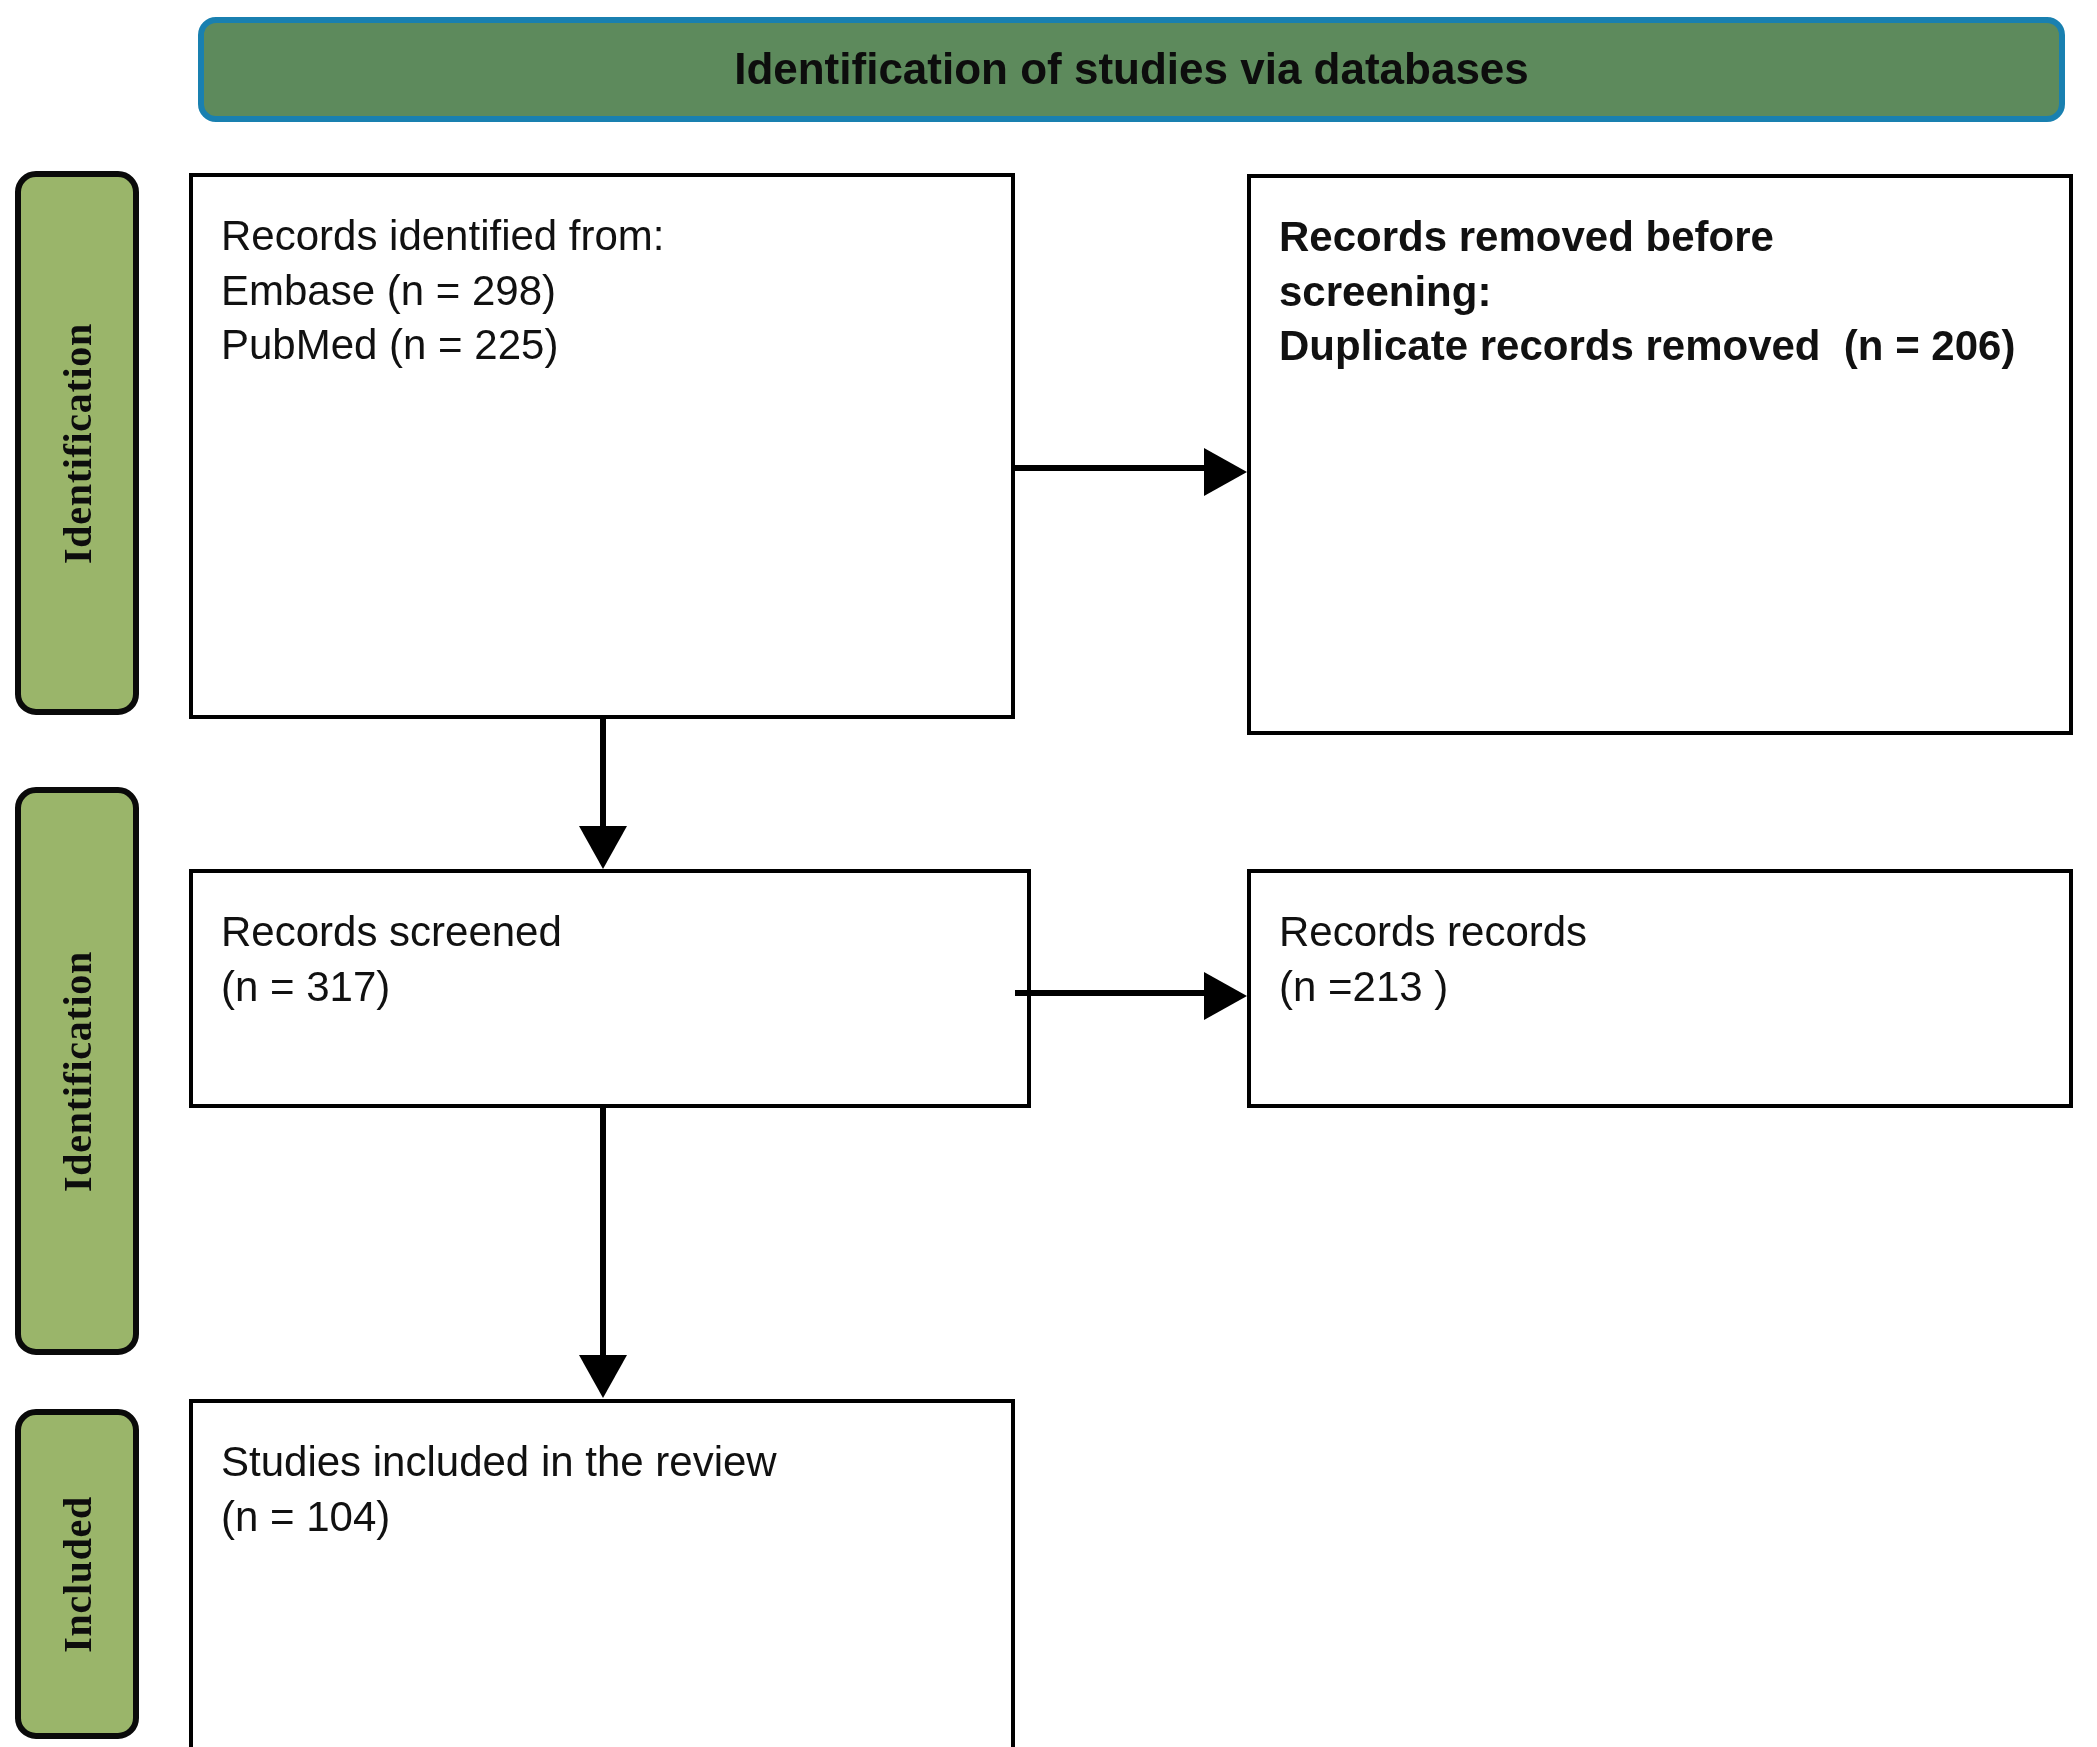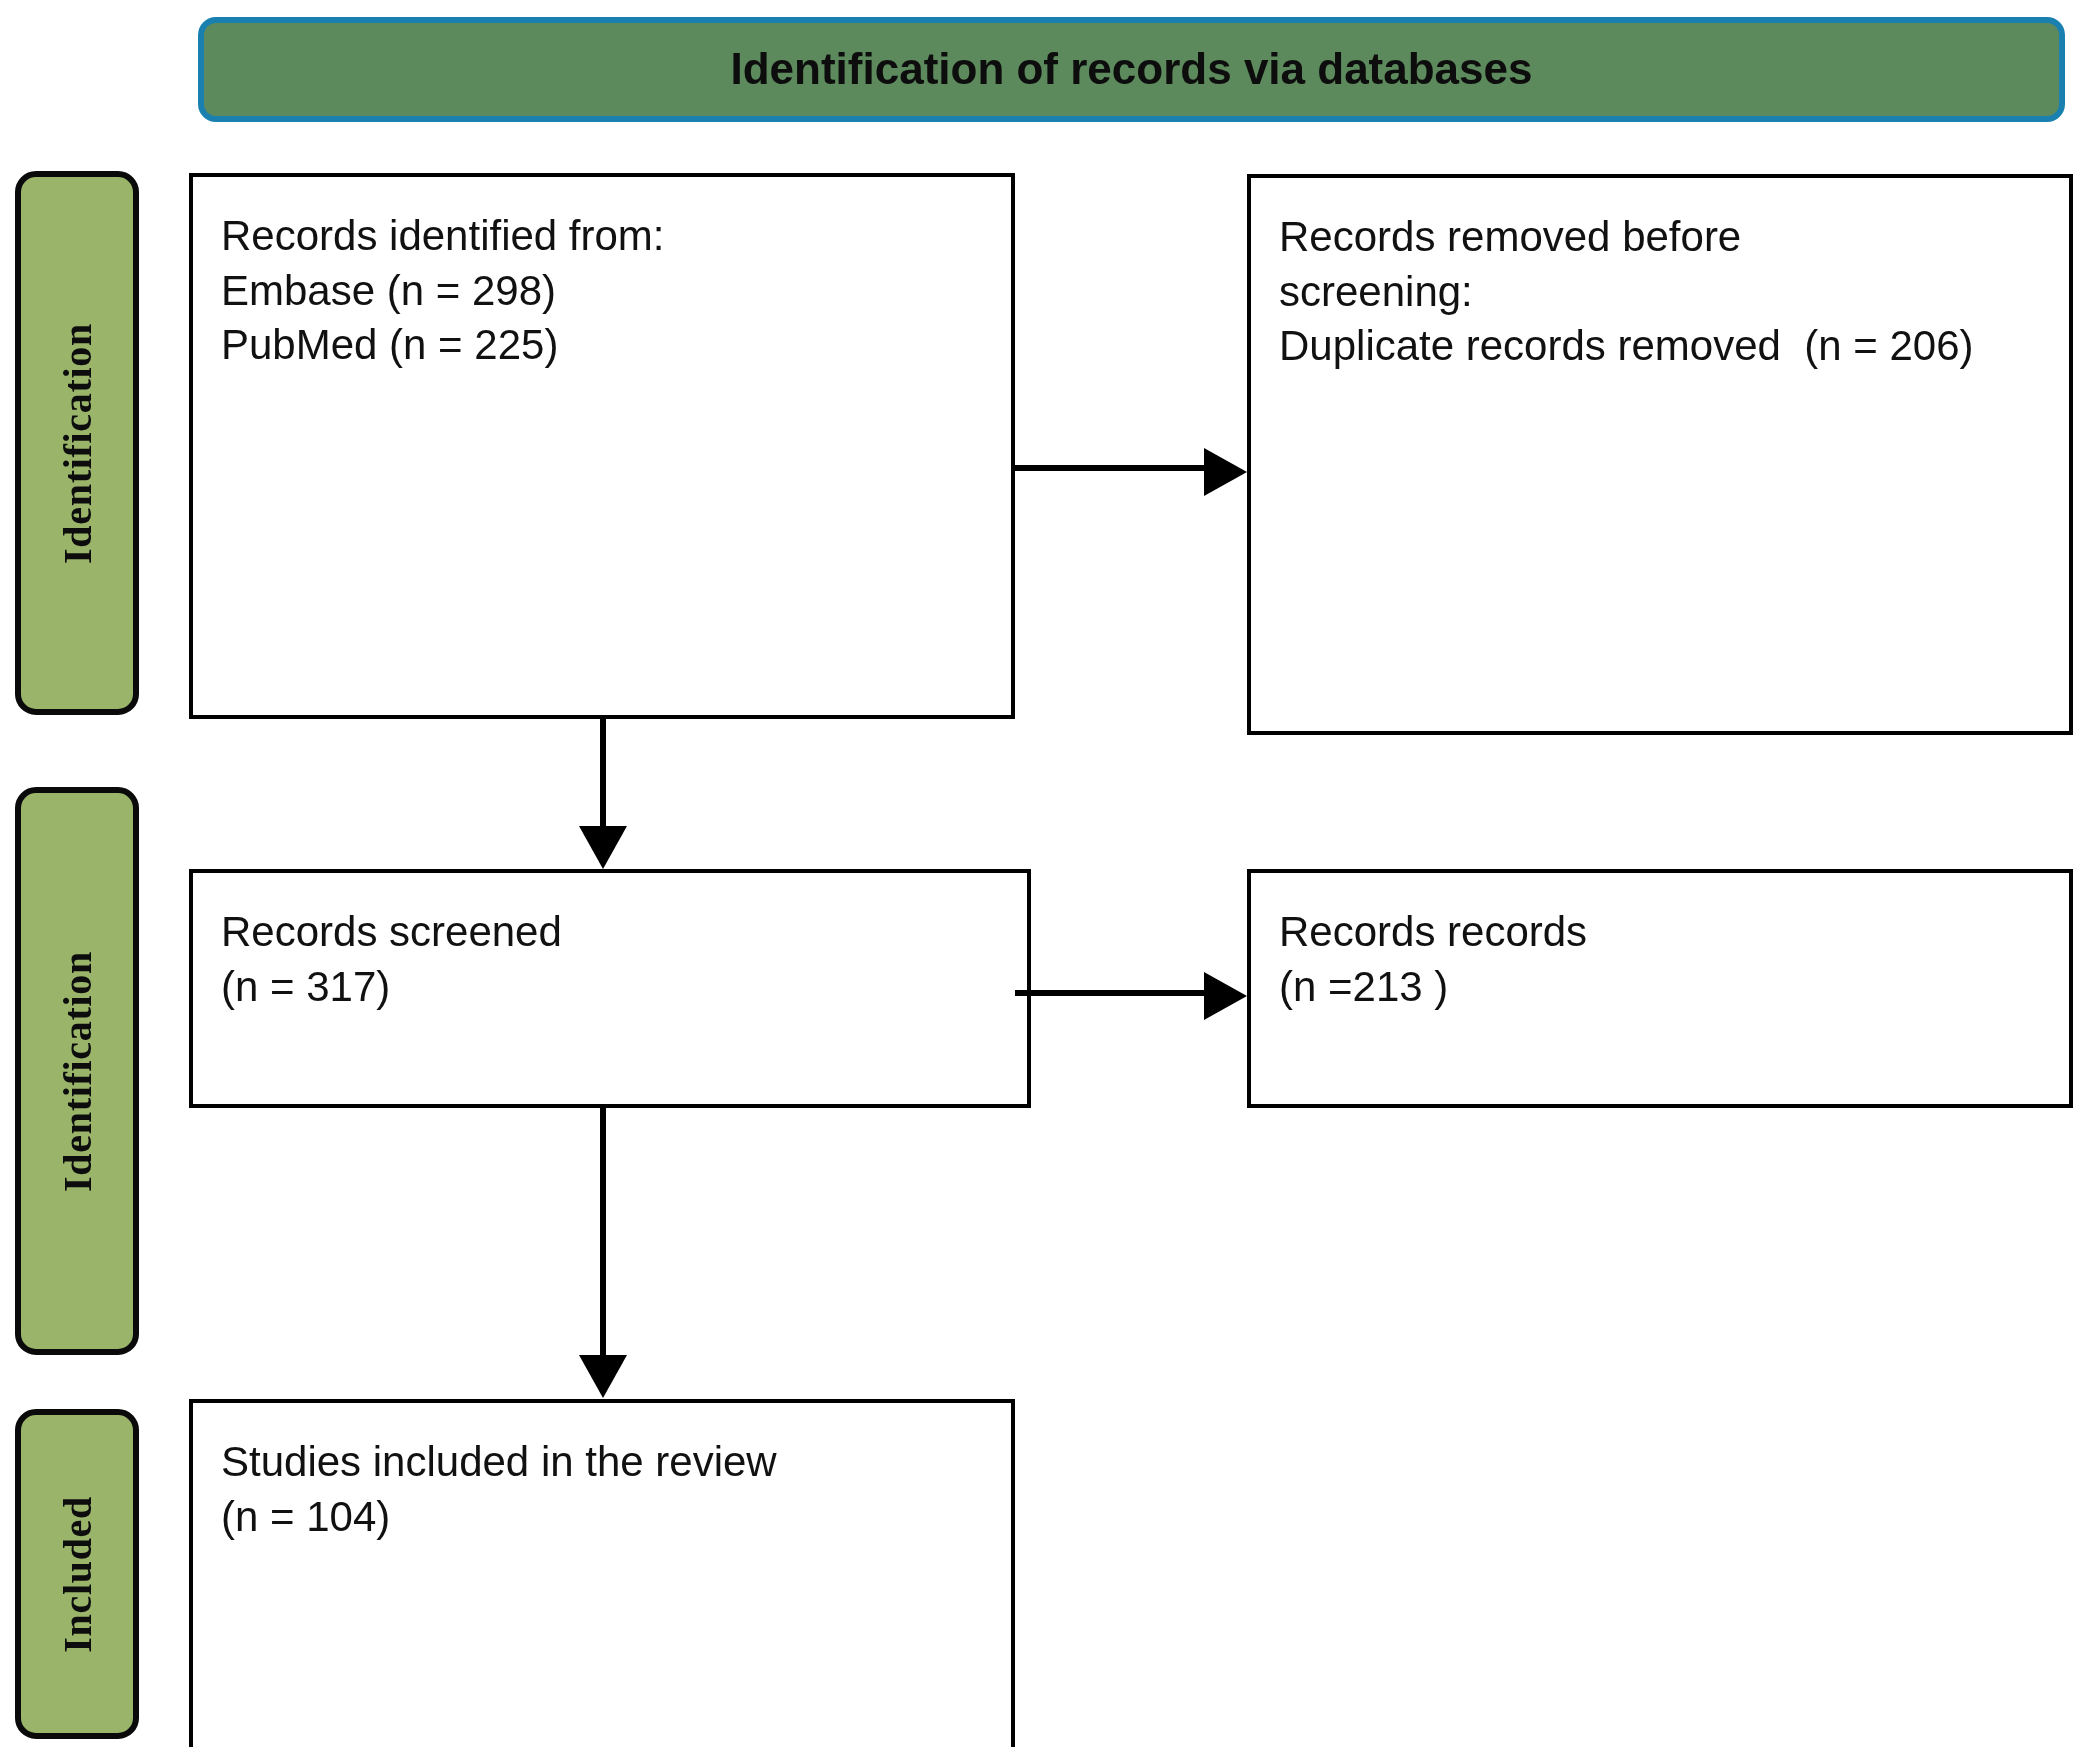--- a/index.html
+++ b/index.html
@@ -80,21 +80,21 @@
   .flow-box p {
     margin: 0;
     font-family: "Liberation Sans", sans-serif;
     font-size: 42px;
     line-height: 1.30;
     color: #111111;
     white-space: pre-wrap;
   }
 
   #box-identified       { left: 189px;  top: 173px;  width: 826px; height: 546px; }
-  #box-removed          { left: 1247px; top: 174px;  width: 826px; height: 561px; }
+  #box-removed          { left: 1247px; top: 174px;  width: 826px; height: 561px; font-weight: bold; }
   #box-screened         { left: 189px;  top: 869px; width: 842px; height: 239px; }
   #box-excluded         { left: 1247px; top: 869px; width: 826px; height: 239px; }
   #box-included-studies { left: 189px;  top: 1399px; width: 826px; height: 380px; }
 
   
   .arrow-line {
     position: absolute;
     background: #000000;
   }
   .arrow-head {
@@ -125,21 +125,21 @@
   
   #arrow4-line { left: 600px; top: 1108px; width: 6.2px; height: 256px; }
   #arrow4-head { left: 579px; top: 1355px; }
 </style>
 </head>
 <body>
 
 <div id="diagram">
 
   <div class="header-banner">
-    <div class="header-title">Identification of records via databases</div>
+    <div class="header-title">Identification of studies via databases</div>
   </div>
 
   <div class="stage-label" id="stage-identification-1">
     <span class="stage-text">Identification</span>
   </div>
   <div class="stage-label" id="stage-identification-2">
     <span class="stage-text">Identification</span>
   </div>
   <div class="stage-label" id="stage-included">
     <span class="stage-text">Included</span>

